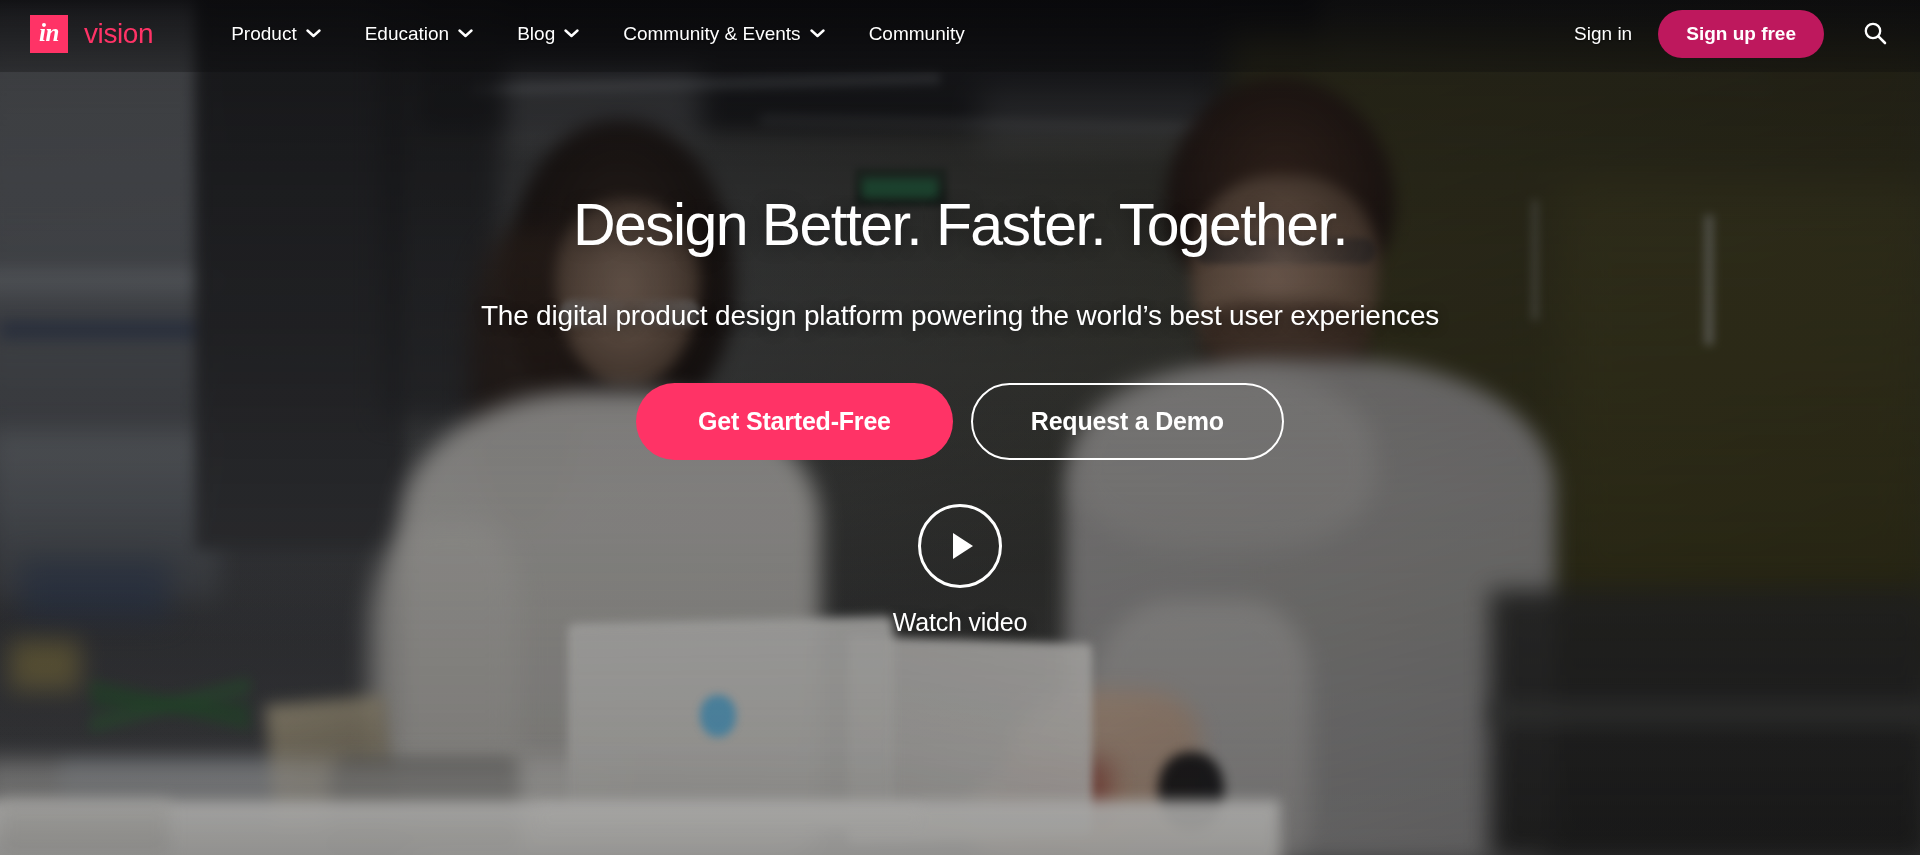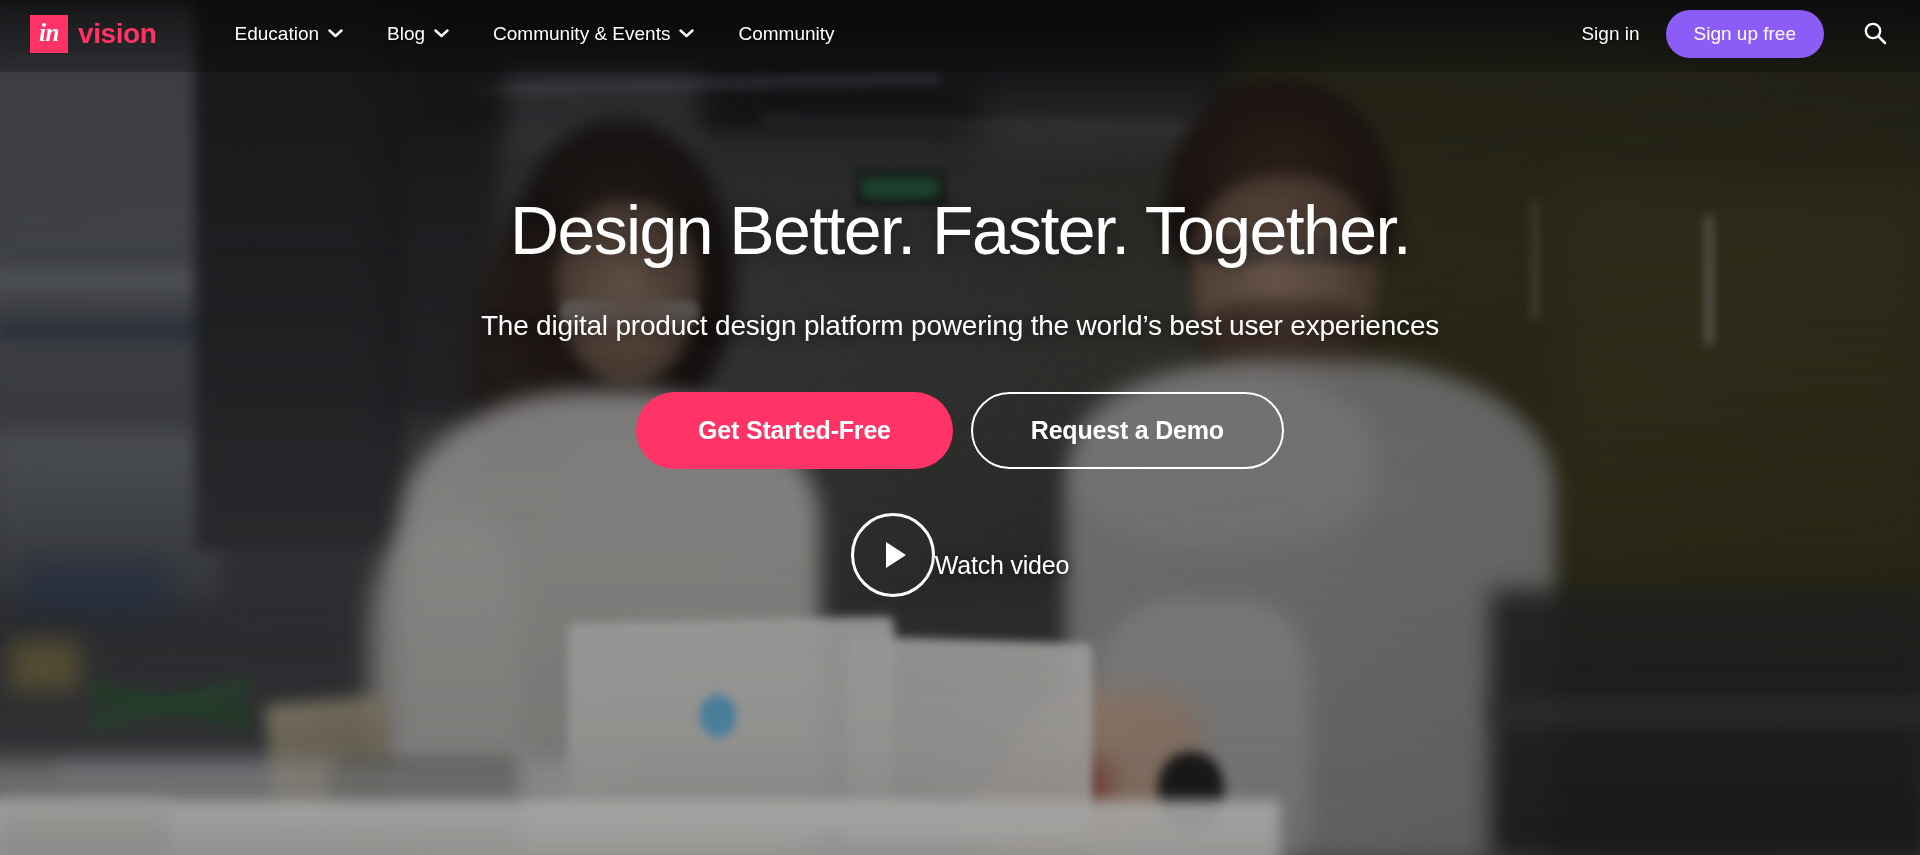--- a/index.html
+++ b/index.html
@@ -344,23 +344,23 @@
     background:#FF3366;
     display:flex; align-items:center; justify-content:center;
     color:#ffffff;
     font-family:"Liberation Serif", serif;
     font-style:italic; font-weight:700;
     font-size:25px; line-height:1;
     letter-spacing:-0.5px;
     padding-bottom:3px;
   }
   .logo-word {
-    margin-left:10px;
+    margin-left:16px;
     color:#FF3366;
-    font-weight:700;
+    font-weight:400;
     font-size:28px;
     letter-spacing:-0.4px;
     line-height:1;
   }
 
   .nav-links {
     display:flex; align-items:center;
     margin-left:56px;
     gap:0px;
   }
@@ -391,24 +391,24 @@
   }
   .signin {
     color:#ffffff;
     font-size:19px;
     padding:0 26px;
     cursor:pointer;
     white-space:nowrap;
     text-shadow:0 1px 2px rgba(0,0,0,.45);
   }
   .signup {
-    background:#8b5cf6;
+    background:#be185d;
     color:#ffffff;
     font-size:19px;
-    font-weight:400;
+    font-weight:700;
     border:none;
     border-radius:999px;
     padding:13px 28px;
     cursor:pointer;
     white-space:nowrap;
     font-family:"Liberation Sans", sans-serif;
   }
   .search-btn {
     margin-left:34px;
     width:34px; height:34px;
@@ -424,21 +424,21 @@
     width:1920px; height:855px;
     z-index:30;
     display:flex; flex-direction:column; align-items:center;
     padding-top:195px;
     pointer-events:none;
   }
   .hero-content > * { pointer-events:auto; }
 
   .hero-title {
     color:#ffffff;
-    font-size:68px;
+    font-size:59px;
     line-height:1.04;
     font-weight:400;
     letter-spacing:-1.6px;
     text-align:center;
     text-shadow:0 2px 16px rgba(0,0,0,.35);
     white-space:nowrap;
   }
   .hero-sub {
     margin-top:42px;
     color:#ffffff;
@@ -478,21 +478,21 @@
     font-weight:700;
     padding:22px 58px;
     cursor:pointer;
     font-family:"Liberation Sans", sans-serif;
     letter-spacing:-0.2px;
     white-space:nowrap;
   }
 
   .watch {
     margin-top:44px;
-    display:flex; flex-direction:row; align-items:center;
+    display:flex; flex-direction:column; align-items:center;
     cursor:pointer;
   }
   .play-circle {
     width:84px; height:84px;
     border:3px solid #ffffff;
     border-radius:50%;
     display:flex; align-items:center; justify-content:center;
   }
   .play-tri {
     width:0; height:0;
@@ -585,20 +585,28 @@
 
   <nav class="navbar">
 
     <div class="logo">
       <span class="logo-mark">in</span>
       <span class="logo-word">vision</span>
     </div>
 
     <div class="nav-links">
 
+      <div class="nav-item">
+        <span>Product</span>
+        <span class="nav-caret">
+          <svg width="15" height="9" viewBox="0 0 15 9" fill="none" aria-hidden="true">
+            <path d="M1.5 1.5 L7.5 7 L13.5 1.5" stroke="#ffffff" stroke-width="2.4" stroke-linecap="round" stroke-linejoin="round"></path>
+          </svg>
+        </span>
+      </div>
 
       <div class="nav-item">
         <span>Education</span>
         <span class="nav-caret">
           <svg width="15" height="9" viewBox="0 0 15 9" fill="none" aria-hidden="true">
             <path d="M1.5 1.5 L7.5 7 L13.5 1.5" stroke="#ffffff" stroke-width="2.4" stroke-linecap="round" stroke-linejoin="round"></path>
           </svg>
         </span>
       </div>
 

